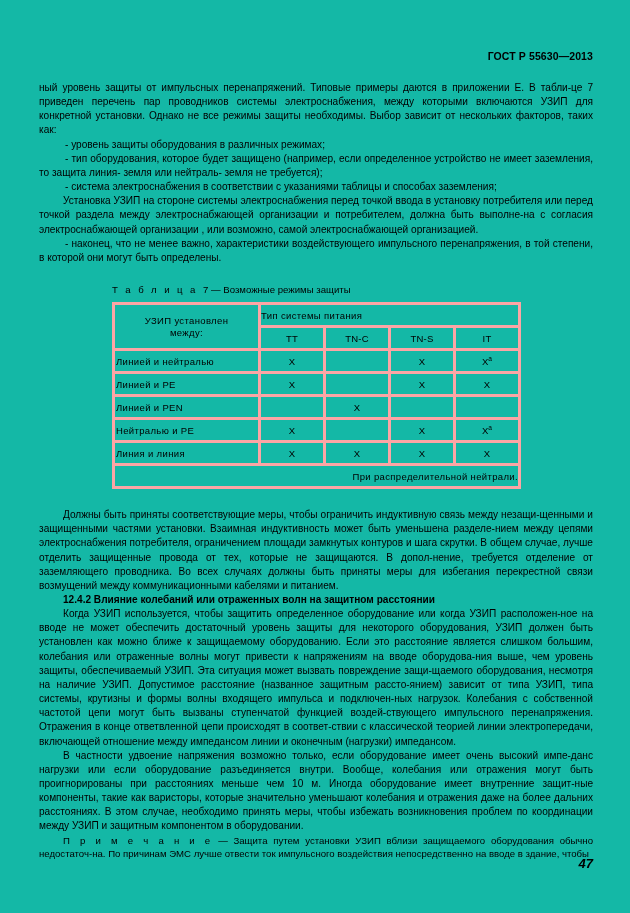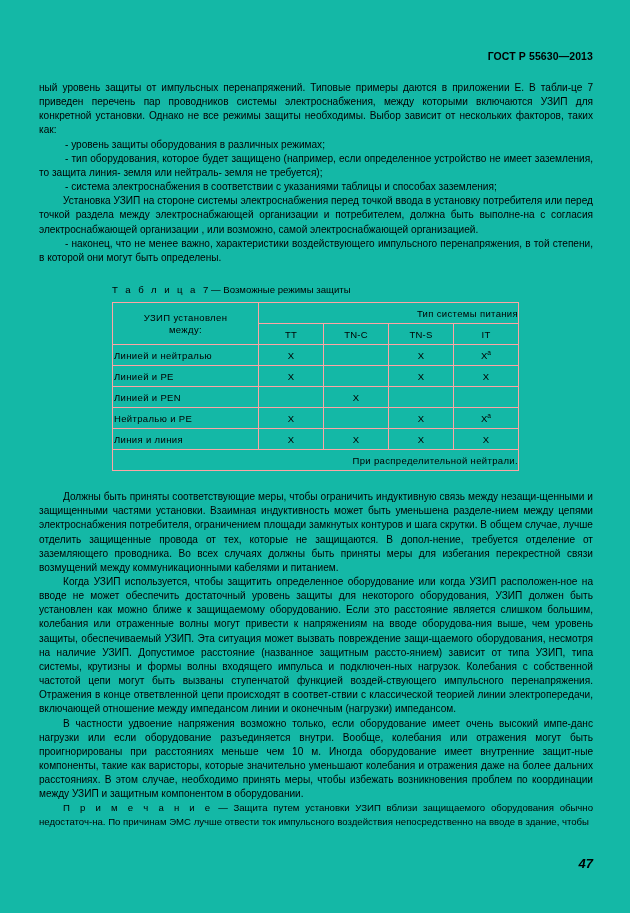--- a/index.html
+++ b/index.html
@@ -79,35 +79,35 @@
   .table-caption .sp {
     letter-spacing: 2.4px;
   }
   table.modes {
     border-collapse: collapse;
     width: 406px;
     table-layout: fixed;
   }
   table.modes th,
   table.modes td {
-    border: 1px solid #fca5a5;
+    border: 3px solid #fca5a5;
     font-size: 9.5px;
     font-weight: normal;
     padding: 0;
     height: 20px;
     vertical-align: middle;
   }
   table.modes th.hdr-left {
     text-align: center;
     line-height: 12px;
     padding: 2px 4px;
     letter-spacing: 0.35px;
   }
   table.modes th.hdr-span {
-    text-align: right;
+    text-align: left;
     letter-spacing: 0.35px;
     margin-left: 43px;
   }
   table.modes th.hdr-sys {
     text-align: center;
     letter-spacing: 0.2px;
   }
   table.modes td.rowlabel {
     text-align: left;
     padding-left: 1px;
@@ -219,20 +219,21 @@
             <td class="footnote-row" colspan="5">При распределительной нейтрали.</td>
           </tr>
         </tbody>
       </table>
     </div>
 
     <div class="spacer-sm"></div>
 
     <p class="body indent" style="margin-top:15px">Должны быть приняты соответствующие меры, чтобы ограничить индуктивную связь между незащи-щенными и защищенными частями установки. Взаимная индуктивность может быть уменьшена разделе-нием между цепями электроснабжения потребителя, ограничением площади замкнутых контуров и шага скрутки. В общем случае, лучше отделить защищенные провода от тех, которые не защищаются. В допол-нение, требуется отделение  от заземляющего проводника. Во всех случаях должны быть приняты меры для избегания перекрестной связи возмущений между коммуникационными кабелями и питанием.</p>
 
+    <p class="section-head">12.4.2 Влияние колебаний или отраженных волн на защитном расстоянии</p>
 
     <p class="body indent">Когда УЗИП используется, чтобы защитить определенное оборудование или когда УЗИП расположен-ное на вводе не может обеспечить достаточный уровень защиты для некоторого оборудования, УЗИП должен быть установлен как можно ближе к защищаемому оборудованию. Если это расстояние является слишком большим, колебания или отраженные волны могут привести к напряжениям на вводе оборудова-ния выше, чем уровень защиты, обеспечиваемый УЗИП. Эта ситуация может вызвать повреждение защи-щаемого оборудования, несмотря на наличие УЗИП. Допустимое расстояние (названное защитным рассто-янием) зависит от типа УЗИП, типа системы, крутизны и формы волны входящего импульса и подключен-ных нагрузок. Колебания с собственной частотой цепи могут быть вызваны ступенчатой функцией воздей-ствующего импульсного перенапряжения. Отражения в конце ответвленной цепи происходят в соответ-ствии с классической теорией линии электропередачи, включающей отношение между импедансом линии и оконечным (нагрузки) импедансом.</p>
 
     <p class="body indent">В частности удвоение напряжения возможно только, если оборудование имеет очень высокий импе-данс нагрузки или если оборудование разъединяется внутри. Вообще, колебания или отражения могут быть проигнорированы при расстояниях меньше чем 10 м. Иногда оборудование имеет внутренние защит-ные компоненты, такие как варисторы, которые значительно уменьшают колебания и отражения даже на более дальних расстояниях. В этом случае, необходимо принять меры, чтобы избежать возникновения проблем по координации между УЗИП и защитным компонентом в оборудовании.</p>
 
     <p class="note"><span class="note-label">П р и м е ч а н и е</span><span> — Защита путем установки УЗИП вблизи защищаемого оборудования обычно недостаточ-на. По причинам ЭМС лучше отвести  ток импульсного воздействия непосредственно на  вводе в здание, чтобы</span></p>
 
   </div>
 
   <div class="page-number">47</div>

